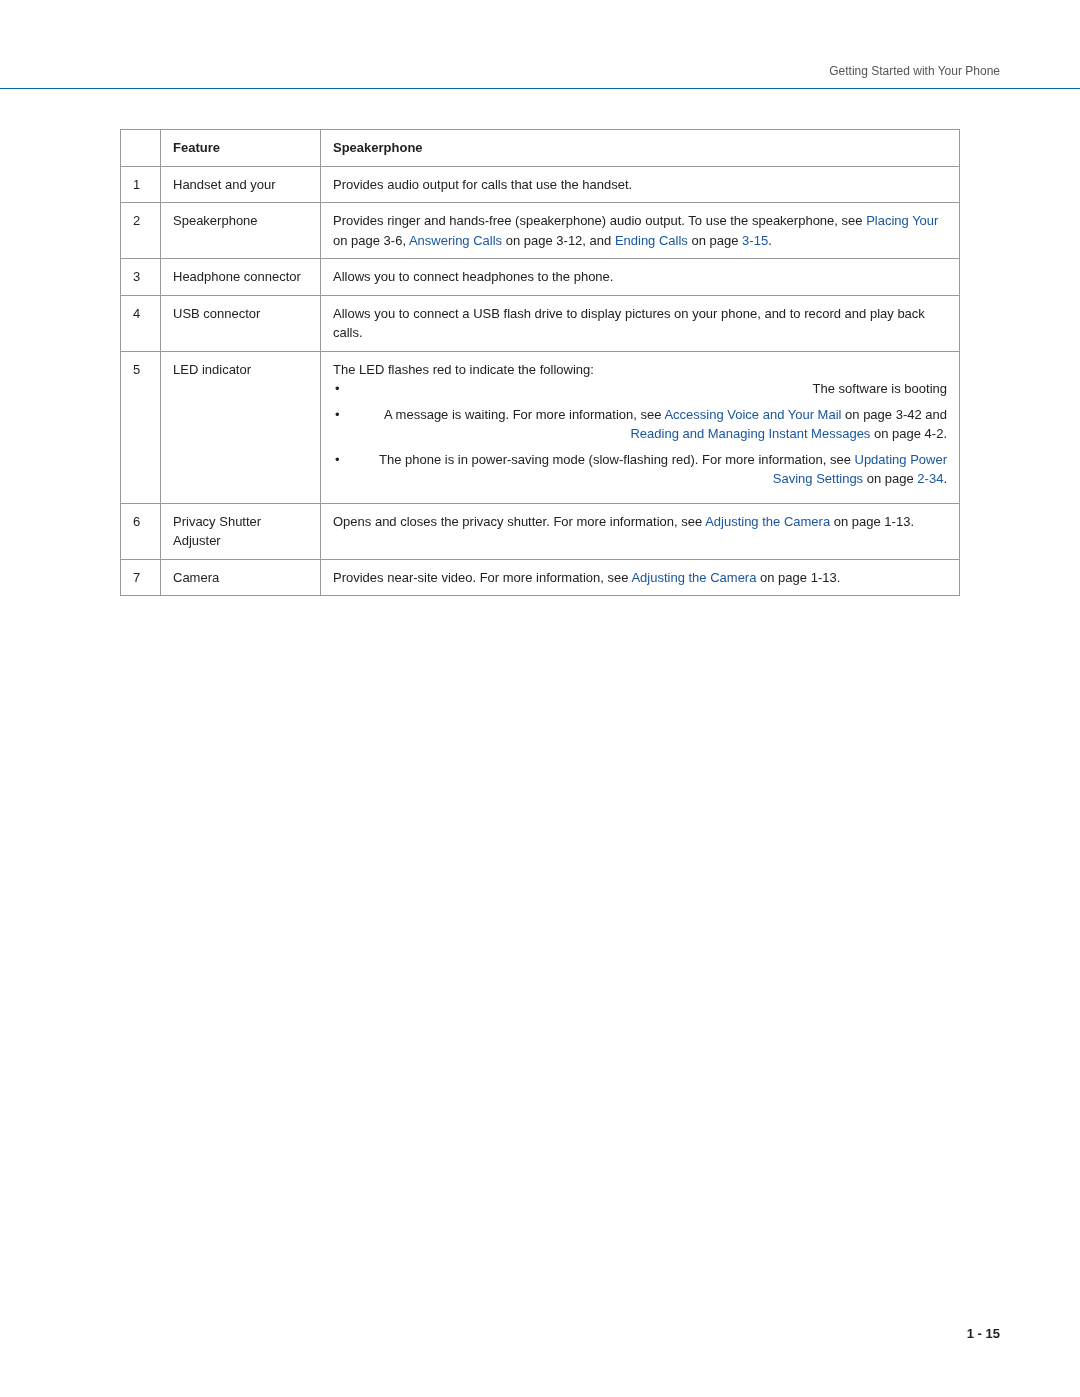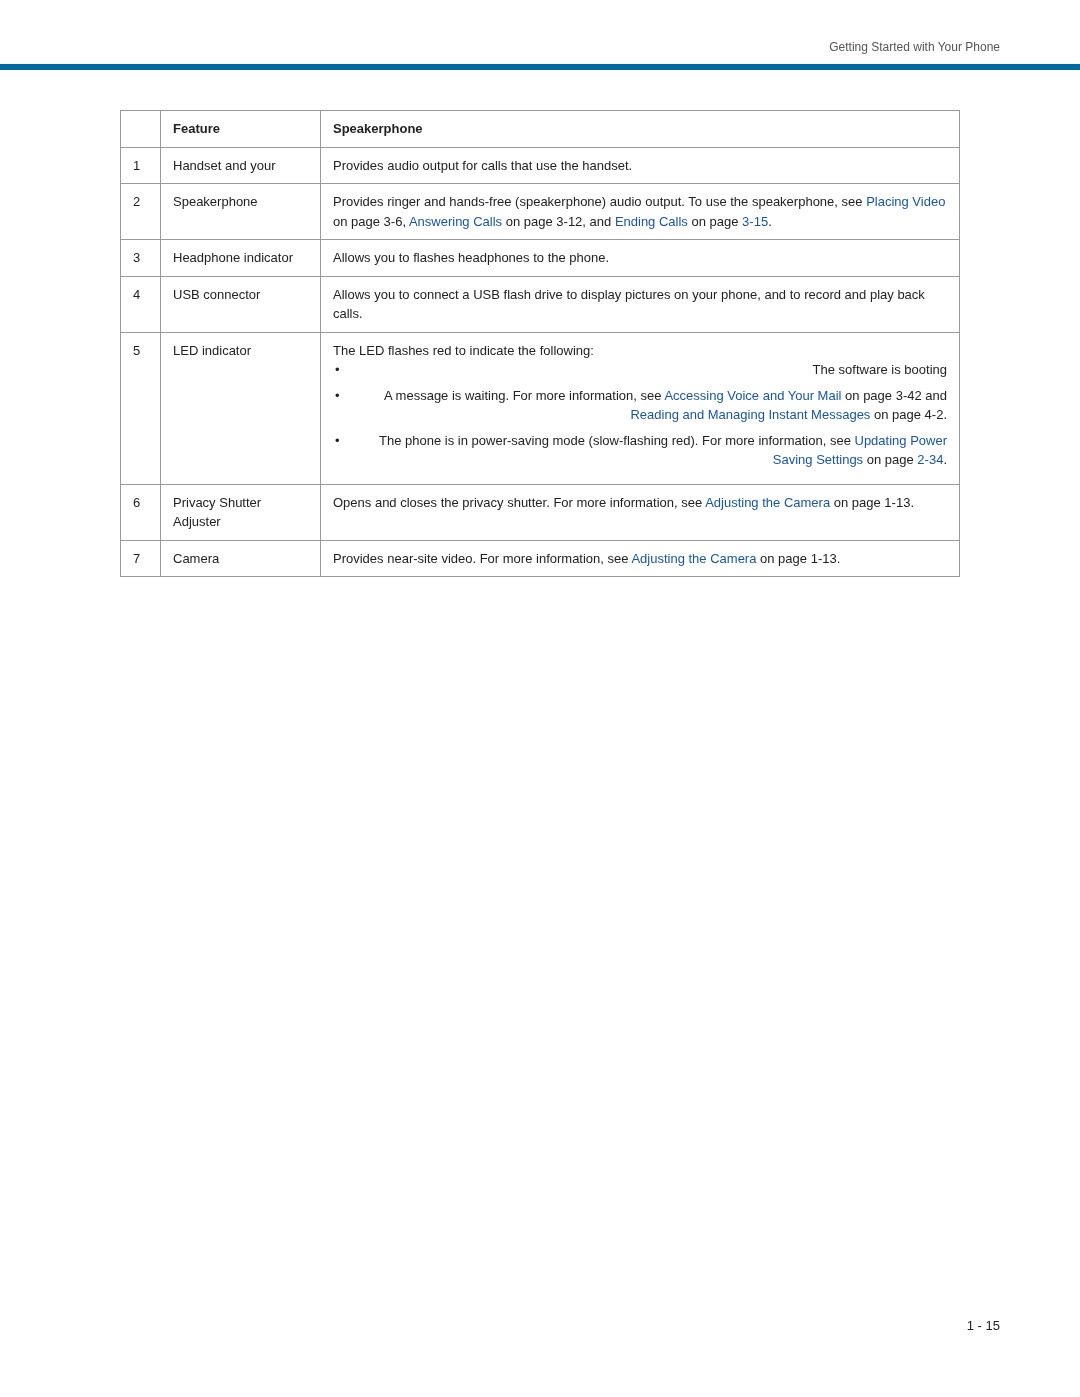--- a/index.html
+++ b/index.html
@@ -14,22 +14,22 @@
       background: #ffffff;
       font-family: Arial, Helvetica, sans-serif;
       font-size: 13px;
       color: #222;
       position: relative;
     }
 
     .page-header {
       display: flex;
       justify-content: flex-end;
-      padding: 40px 80px 10px 80px;
-      border-bottom: 6px solid #0369a1;
+      padding: 64px 80px 10px 80px;
+      border-bottom: 1px solid #0369a1;
       margin-bottom: 40px;
     }
 
     .header-title {
       font-size: 12px;
       color: #555;
     }
 
     .content-area {
       padding: 0 120px;
@@ -91,24 +91,25 @@
     }
 
     .bullet-list li::before {
       content: "•";
       position: absolute;
       left: 2px;
     }
 
     .page-footer {
       position: absolute;
-      bottom: 64px;
+      bottom: 56px;
       right: 80px;
       font-size: 13px;
       color: #222;
+      font-weight: bold;
     }
   </style>
 </head>
 <body>
 
 <div class="page-header">
   <span class="header-title">Getting Started with Your Phone</span>
 </div>
 
 <div class="content-area">
@@ -124,27 +125,27 @@
 
       <tr>
         <td class="col-num">1</td>
         <td class="col-feature">Handset and your</td>
         <td class="col-desc">Provides audio output for calls that use the handset.</td>
       </tr>
 
       <tr>
         <td class="col-num">2</td>
         <td class="col-feature">Speakerphone</td>
-        <td class="col-desc">Provides ringer and hands-free (speakerphone) audio output. To use the speakerphone, see <a class="link" href="#">Placing Video</a> on page 3-6, <a class="link" href="#">Answering Calls</a> on page 3-12, and <a class="link" href="#">Ending Calls</a> on page <a class="link" href="#">3-15</a>.</td>
+        <td class="col-desc">Provides ringer and hands-free (speakerphone) audio output. To use the speakerphone, see <a class="link" href="#">Placing Your</a> on page 3-6, <a class="link" href="#">Answering Calls</a> on page 3-12, and <a class="link" href="#">Ending Calls</a> on page <a class="link" href="#">3-15</a>.</td>
       </tr>
 
       <tr>
         <td class="col-num">3</td>
-        <td class="col-feature">Headphone indicator</td>
-        <td class="col-desc">Allows you to flashes headphones to the phone.</td>
+        <td class="col-feature">Headphone connector</td>
+        <td class="col-desc">Allows you to connect headphones to the phone.</td>
       </tr>
 
       <tr>
         <td class="col-num">4</td>
         <td class="col-feature">USB connector</td>
         <td class="col-desc">Allows you to connect a USB flash drive to display pictures on your phone, and to record and play back calls.</td>
       </tr>
 
       <tr>
         <td class="col-num">5</td>

